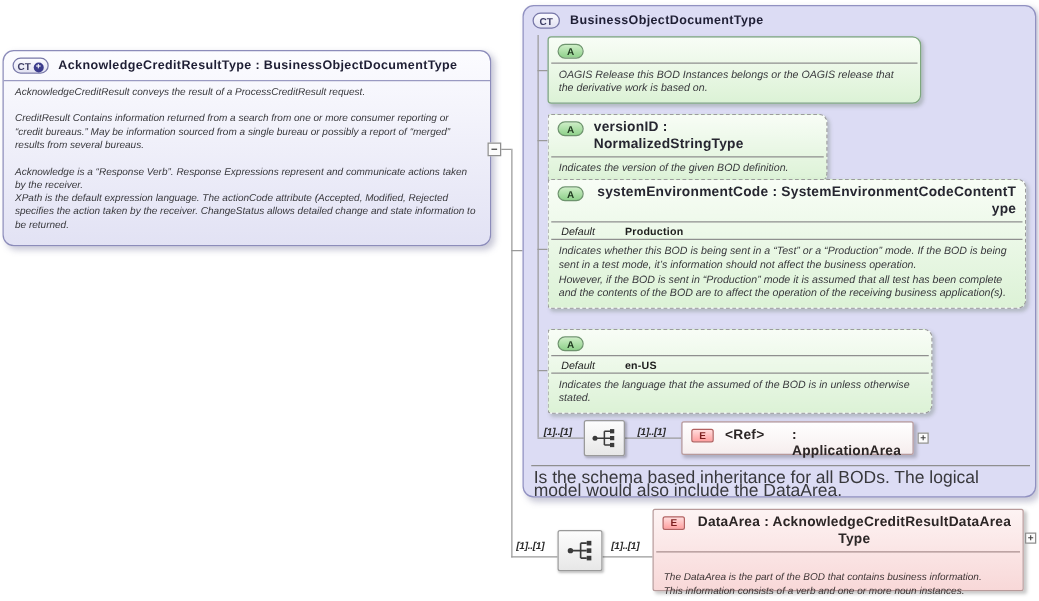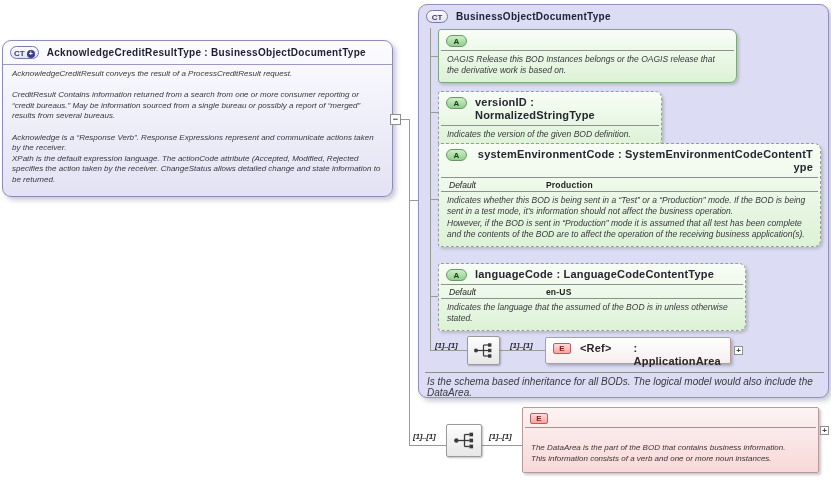--- a/index.html
+++ b/index.html
@@ -35,21 +35,21 @@
     background: linear-gradient(180deg,#f8fdf6 0%,#dcf2d6 100%); box-shadow: 2px 2px 3px rgba(90,110,90,.3); }
   .attr-box.optional { border: 1px dashed #9b9b9b; }
   .attr-head { display: flex; align-items: flex-start; padding: 4px 7px 3px; }
   .a-icon { flex: 0 0 auto; width: 21px; height: 12px; margin-top: 1px; border: 1px solid #6e946e; border-radius: 6px;
     background: linear-gradient(180deg,#cdeec6,#8fd18b); font-size: 8px; font-weight: bold; color: #203a20;
     text-align: center; line-height: 11px; }
   .attr-title { margin-left: 8px; flex: 1; font-weight: bold; font-size: 11px; color: #262630; line-height: 13px; letter-spacing: .2px; }
   .attr-title.wrap { text-align: right; word-break: break-all; }
   .sep { border-top: 1px solid #8f8f8f; margin: 0 2px; }
   .default-row { display: flex; align-items: baseline; padding: 2px 8px 1px; font-size: 8.5px; color: #1d1d1d;
-    border-bottom: 1px solid #8f8f8f; margin: 0 2px; gap: 46px; }
+    border-bottom: 1px solid #8f8f8f; margin: 0 2px; }
   .default-label { font-style: italic; }
   .default-value { font-weight: bold; margin-left: 24px; letter-spacing: .2px; }
   .attr-doc { padding: 3px 8px 5px; font-size: 8.5px; font-style: italic; color: #38383c; line-height: 11.4px; white-space: pre-line; }
 
   
   .e-icon { flex: 0 0 auto; width: 18px; height: 11px; margin-top: 1px; border: 1px solid #b26060; border-radius: 2px;
     background: linear-gradient(180deg,#ffdcdc,#ff9f9f); font-size: 8px; font-weight: bold; color: #7c1f1f;
     text-align: center; line-height: 10px; }
   .elem-box { position: absolute; border: 1px solid #b89a9a; border-radius: 2px;
     background: linear-gradient(180deg,#ffffff,#f6eeee); box-shadow: 2px 2px 3px rgba(0,0,0,.22); }
@@ -65,21 +65,21 @@
   
   .card { position: absolute; font-size: 8px; font-weight: bold; font-style: italic; color: #2a2a2a; letter-spacing: -.2px; }
   .seq-icon { position: absolute; border: 1px solid #9a9a9a; border-radius: 2px;
     background: linear-gradient(180deg,#fdfdfd,#e7e7e7); box-shadow: 1px 1px 2px rgba(0,0,0,.25);
     display: flex; align-items: center; justify-content: center; }
   .toggle { position: absolute; border: 1px solid #8f8f8f; background: #fcfcfc; text-align: center; color: #444;
     font-weight: bold; cursor: default; }
   .minus { width: 11px; height: 11px; font-size: 9px; line-height: 8px; }
   .plus { width: 9px; height: 9px; font-size: 8px; line-height: 7px; }
 
-  .footer-doc { position: absolute; left: 8px; top: 371px; width: 392px; font-size: 10px; font-style: italic;
+  .footer-doc { position: absolute; left: 8px; top: 371px; width: 392px; font-size: 14px; 
     color: #38383c; line-height: 11px; }
   .footer-sep { position: absolute; left: 6px; top: 367px; width: 399px; border-top: 1px solid #8f8f8f; }
 </style>
 </head>
 <body>
 
 <div class="canvas">
 
   <div class="type-box derived-box">
     <div class="type-head">
@@ -148,21 +148,20 @@
         <span class="default-label">Default</span>
         <span class="default-value">Production</span>
       </div>
       <div class="attr-doc">Indicates whether this BOD is being sent in a “Test” or a “Production” mode. If the BOD is being sent in a test mode, it’s information should not affect the business operation.
 However, if the BOD is sent in “Production” mode it is assumed that all test has been complete and the contents of the BOD are to affect the operation of the receiving business application(s).</div>
     </div>
 
     <div class="attr-box optional" style="left:19px; top:258px; width:308px;">
       <div class="attr-head">
         <span class="a-icon">A</span>
-        <span class="attr-title">languageCode : LanguageCodeContentType</span>
       </div>
       <div class="sep"></div>
       <div class="default-row">
         <span class="default-label">Default</span>
         <span class="default-value">en-US</span>
       </div>
       <div class="attr-doc">Indicates the language that the assumed of the BOD is in unless otherwise stated.</div>
     </div>
 
     <span class="card" style="left:16px; top:336px;">[1]..[1]</span>
@@ -206,20 +205,21 @@
       <rect x="16" y="1.3" width="3.4" height="3.4" fill="#3a3a3a"></rect>
       <rect x="16" y="6.8" width="3.4" height="3.4" fill="#3a3a3a"></rect>
       <rect x="16" y="12.3" width="3.4" height="3.4" fill="#3a3a3a"></rect>
     </svg>
   </div>
   <span class="card" style="left:489px; top:432px;">[1]..[1]</span>
 
   <div class="elem-box dataarea-box" style="left:522px; top:407px; width:297px; height:66px;">
     <div class="elem-head">
       <span class="e-icon">E</span>
+      <span class="elem-title elem-title-wrap">DataArea : AcknowledgeCreditResultDataAreaType</span>
     </div>
     <div class="elem-sep"></div>
     <div class="attr-doc" style="font-size:8px; line-height:10.8px;margin-top:12px;">The DataArea is the part of the BOD that contains business information.
 This information consists of a verb and one or more noun instances.</div>
   </div>
   <div class="toggle plus" style="left:820px; top:426px;">+</div>
 
 </div>
 
 </body></html>

